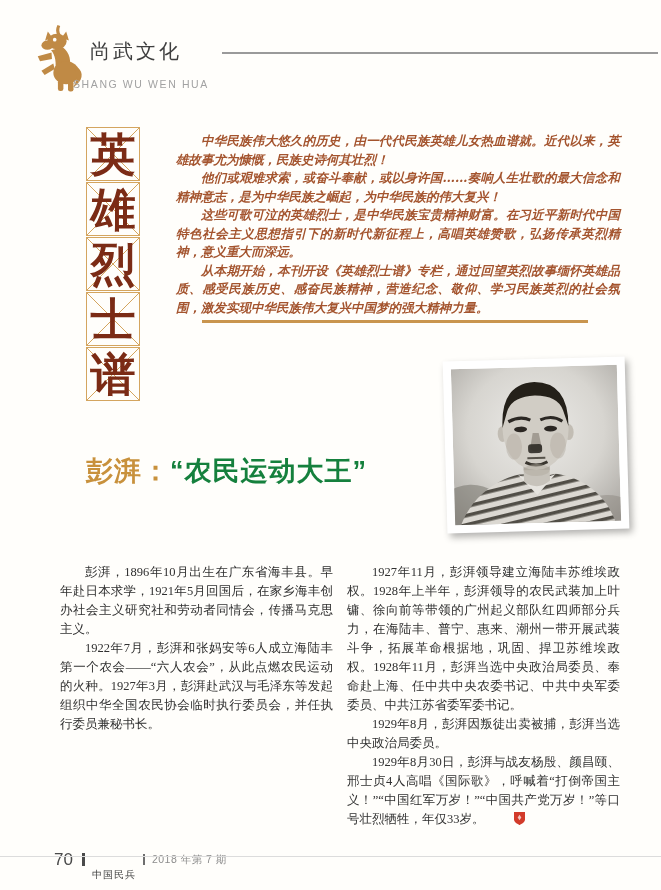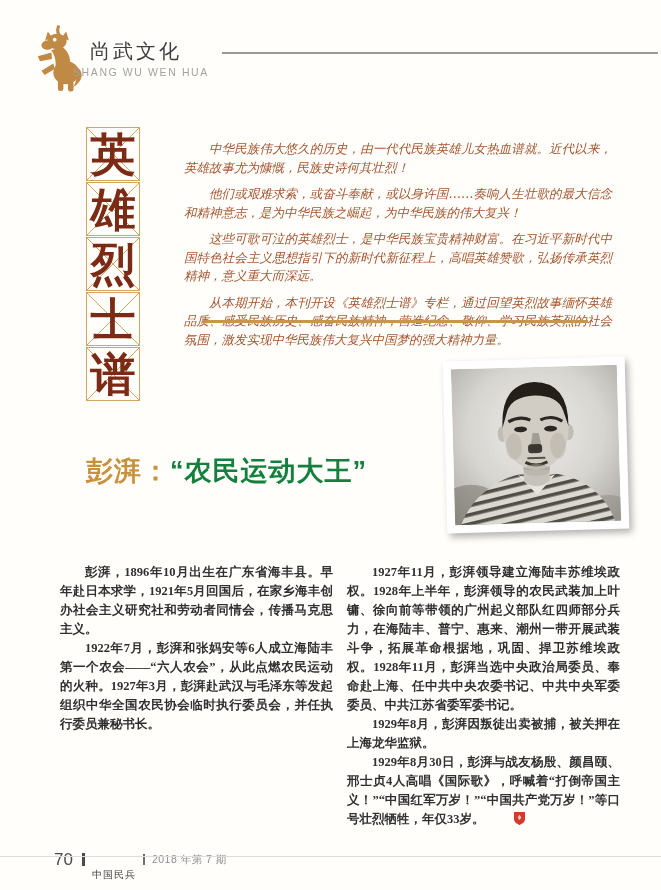--- a/index.html
+++ b/index.html
@@ -7,21 +7,21 @@
     position:relative;width:661px;height:890px;overflow:hidden;
     background:#fffefb;font-family:"Liberation Serif", serif;
   }
   
   .logo{position:absolute;left:24px;top:24px;width:66px;height:68px;}
   .brand-cn{
     position:absolute;left:90px;top:38px;font-family:"Liberation Sans", sans-serif;
     font-weight:normal;font-size:20px;letter-spacing:3px;color:#3e3e3e;
   }
   .brand-en{
-    position:absolute;left:73px;top:66px;font-family:"Liberation Sans", sans-serif;
+    position:absolute;left:73px;top:78px;font-family:"Liberation Sans", sans-serif;
     font-size:10.5px;letter-spacing:1.6px;color:#a2a2a2;
   }
   .header-line{position:absolute;left:222px;top:52px;width:436px;height:2px;background:#9a9a9a;}
   
   .series{position:absolute;left:86px;top:127px;width:54px;}
   .gridbox{
     position:relative;width:54px;height:54px;margin-bottom:1px;
     border:1.5px solid #d4a55f;box-sizing:border-box;
     background:
       linear-gradient(45deg, transparent calc(50% - 0.7px), #d4a55f calc(50% - 0.7px), #d4a55f calc(50% + 0.7px), transparent calc(50% + 0.7px)),
@@ -32,21 +32,21 @@
     font-family:"DejaVu Serif", serif;font-weight:bold;font-size:45px;line-height:1;
     color:#7b2b15;
   }
   
   .intro{
     position:absolute;left:176px;top:132px;width:444px;
     font-family:"DejaVu Serif", serif;font-style:italic;
     font-size:12.5px;line-height:18.5px;color:#a4542e;
     text-align:justify;
   }
-  .intro p{margin:8px;text-indent:2em;}
+  .intro p{margin:0;text-indent:2em;font-weight:bold;}
   .gold-line{position:absolute;left:202px;top:320px;width:386px;height:3px;background:#c9954e;}
   
   .article-title{
     position:absolute;left:86px;top:453px;
     font-family:"Liberation Sans", sans-serif;font-weight:bold;
     font-size:27px;letter-spacing:1px;white-space:nowrap;
   }
   .article-title .name{color:#c8913c;}
   .article-title .quote{color:#15803d;}
   
@@ -56,21 +56,21 @@
     box-shadow:3px 4px 7px rgba(0,0,0,0.30);
   }
   .photo svg{display:block;}
   
   .body-text{
     position:absolute;left:60px;top:563px;width:560px;
     display:flex;gap:14px;
     font-size:12.5px;line-height:19px;color:#303030;text-align:justify;
   }
   .col{width:273px;}
-  .col p{margin:0;text-indent:2em;font-weight:bold;}
+  .col p{margin:0;text-indent:2em;}
   .endmark{display:inline-block;margin-left:4px;vertical-align:-2px;}
   
   .footer{
     position:absolute;left:54px;top:837px;display:flex;align-items:center;
     font-family:"Liberation Sans", sans-serif;
   }
   .footer .pagenum{font-size:17px;color:#4a4a4a;}
   .footer .bar1{width:3px;height:13px;background:#4a4a4a;margin:0 7px 0 9px;}
   .footer .mag{font-size:10px;color:#3e3e3e;letter-spacing:1px;margin-top:31px;}
   .footer .bar2{width:2px;height:11px;background:#6e6e6e;margin:0 7px;}
@@ -178,21 +178,21 @@
     <span class="name">彭湃：</span><span class="quote">“农民运动大王”</span>
   </div>
 
   <div class="body-text">
     <div class="col">
       <p>彭湃，1896年10月出生在广东省海丰县。早年赴日本求学，1921年5月回国后，在家乡海丰创办社会主义研究社和劳动者同情会，传播马克思主义。</p>
       <p>1922年7月，彭湃和张妈安等6人成立海陆丰第一个农会——“六人农会”，从此点燃农民运动的火种。1927年3月，彭湃赴武汉与毛泽东等发起组织中华全国农民协会临时执行委员会，并任执行委员兼秘书长。</p>
     </div>
     <div class="col">
       <p>1927年11月，彭湃领导建立海陆丰苏维埃政权。1928年上半年，彭湃领导的农民武装加上叶镛、徐向前等带领的广州起义部队红四师部分兵力，在海陆丰、普宁、惠来、潮州一带开展武装斗争，拓展革命根据地，巩固、捍卫苏维埃政权。1928年11月，彭湃当选中央政治局委员、奉命赴上海、任中共中央农委书记、中共中央军委委员、中共江苏省委军委书记。</p>
-      <p>1929年8月，彭湃因叛徒出卖被捕，被关押在上海龙华监狱。</p>
+      <p>1929年8月，彭湃因叛徒出卖被捕，彭湃当选中央政治局委员。</p>
       <p><span>1929年8月30日，彭湃与战友杨殷、颜昌颐、邢士贞4人高唱《国际歌》，呼喊着“打倒帝国主义！”“中国红军万岁！”“中国共产党万岁！”等口号壮烈牺牲，年仅33岁。</span><span class="endmark"><svg width="11" height="13" viewBox="0 0 12 14">
               <path d="M0,0 h12 v8 c0,3.5 -6,6 -6,6 c0,0 -6,-2.5 -6,-6 Z" fill="#d23b2a"></path>
               <path d="M6,3 l2,3 l-2,3 l-2,-3 Z" fill="#f3c6bf"></path>
             </svg></span></p>
     </div>
   </div>
 
   <div class="footer">
     <span class="pagenum">70</span>
     <span class="bar1"></span>

